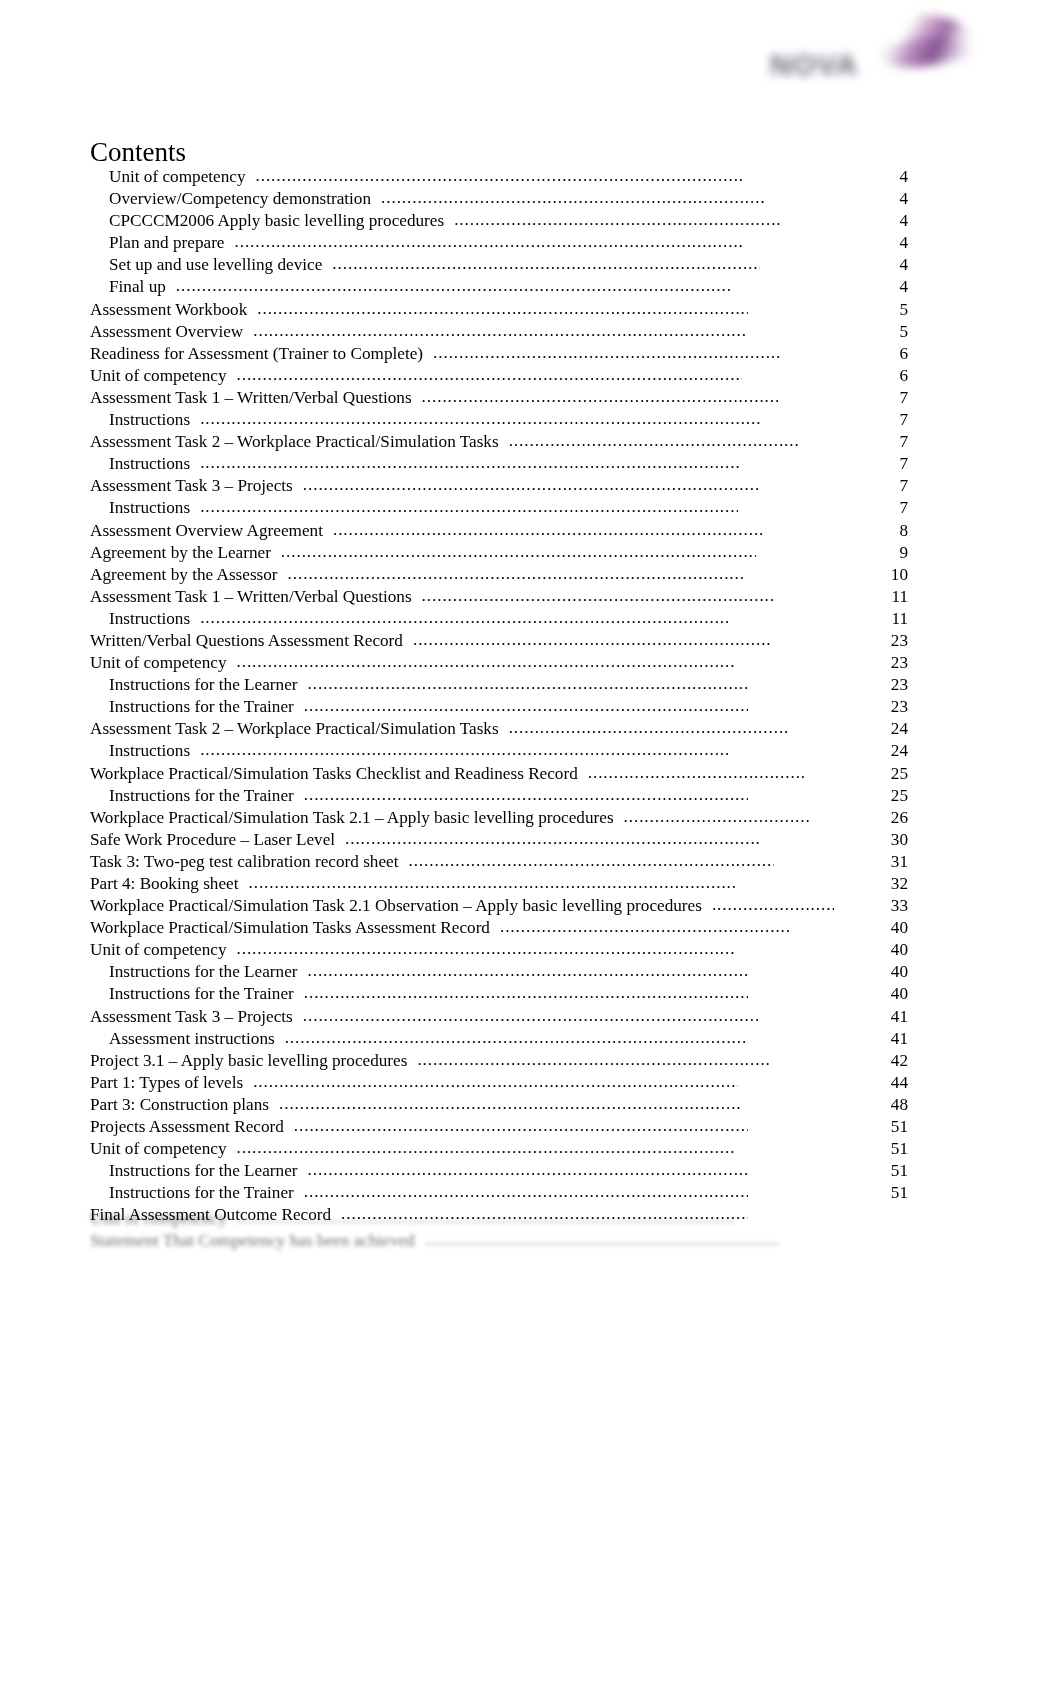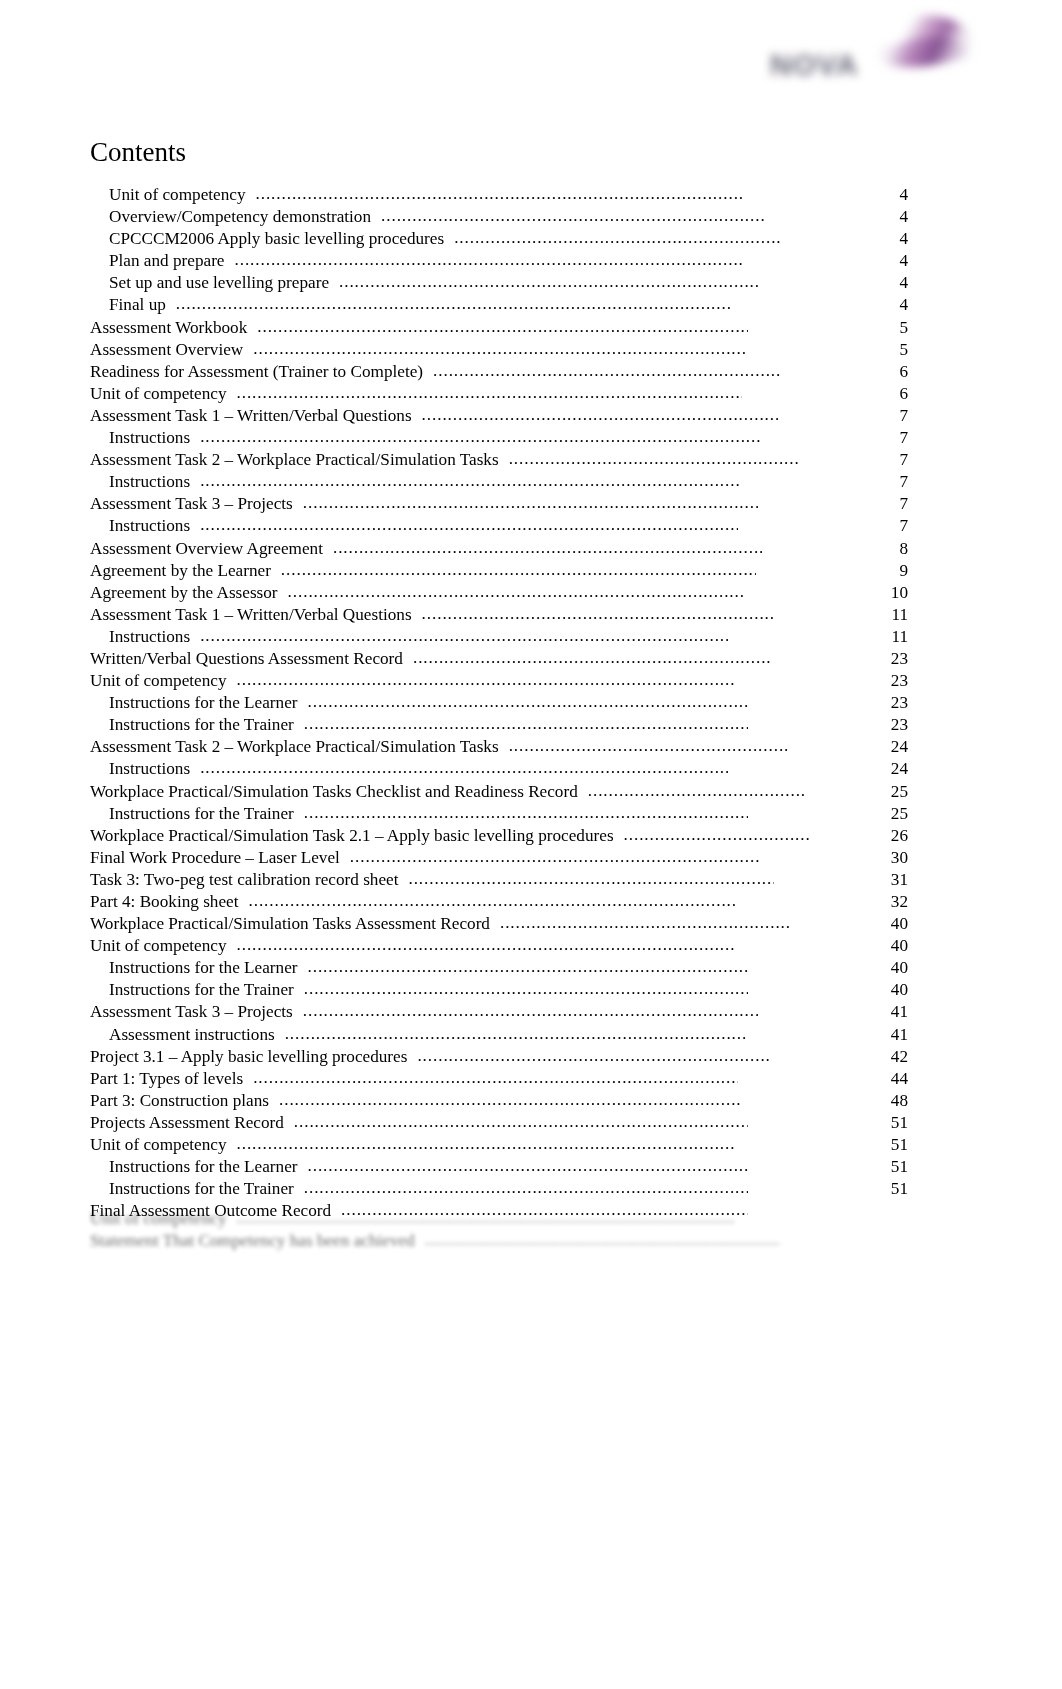--- a/index.html
+++ b/index.html
@@ -80,21 +80,21 @@
     line-height: 1.05;
     font-weight: normal;
     color: #000;
     margin: 0;
   }
 
   
   .toc {
     position: absolute;
     left: 90px;
-    top: 184px;
+    top: 166px;
     width: 818px;
   }
   .toc-row {
     display: flex;
     align-items: baseline;
     font-size: 17.2px;
     line-height: 22.1px;
     white-space: nowrap;
   }
   .toc-row.lvl2 { padding-left: 19px; }
@@ -170,21 +170,21 @@
       <span class="toc-pagenum">4</span>
     </div>
     <div class="toc-row lvl3">
       <span class="toc-label">Plan and prepare</span>
       <span class="toc-gap"></span>
       <span class="toc-dots"></span>
       <span class="toc-tail" style="width: 118px;"></span>
       <span class="toc-pagenum">4</span>
     </div>
     <div class="toc-row lvl3">
-      <span class="toc-label">Set up and use levelling prepare</span>
+      <span class="toc-label">Set up and use levelling device</span>
       <span class="toc-gap"></span>
       <span class="toc-dots"></span>
       <span class="toc-tail" style="width: 100px;"></span>
       <span class="toc-pagenum">4</span>
     </div>
     <div class="toc-row lvl3">
       <span class="toc-label">Final up</span>
       <span class="toc-gap"></span>
       <span class="toc-dots"></span>
       <span class="toc-tail" style="width: 130px;"></span>
@@ -352,41 +352,48 @@
       <span class="toc-pagenum">25</span>
     </div>
     <div class="toc-row">
       <span class="toc-label">Workplace Practical/Simulation Task 2.1       – Apply basic levelling procedures</span>
       <span class="toc-gap"></span>
       <span class="toc-dots"></span>
       <span class="toc-tail" style="width: 50px;"></span>
       <span class="toc-pagenum">26</span>
     </div>
     <div class="toc-row">
-      <span class="toc-label">Final Work Procedure    – Laser Level</span>
+      <span class="toc-label">Safe Work Procedure    – Laser Level</span>
       <span class="toc-gap"></span>
       <span class="toc-dots"></span>
       <span class="toc-tail" style="width: 100px;"></span>
       <span class="toc-pagenum">30</span>
     </div>
     <div class="toc-row">
       <span class="toc-label">Task 3: Two-peg test calibration record sheet</span>
       <span class="toc-gap"></span>
       <span class="toc-dots"></span>
       <span class="toc-tail" style="width: 86px;"></span>
       <span class="toc-pagenum">31</span>
     </div>
     <div class="toc-row">
       <span class="toc-label">Part 4: Booking sheet</span>
       <span class="toc-gap"></span>
       <span class="toc-dots"></span>
       <span class="toc-tail" style="width: 122px;"></span>
       <span class="toc-pagenum">32</span>
     </div>
     <div class="toc-row">
+      <span class="toc-label">Workplace Practical/Simulation Task 2.1 Observation       – Apply basic levelling procedures</span>
+      <span class="toc-gap"></span>
+      <span class="toc-dots"></span>
+      <span class="toc-tail" style="width: 26px;"></span>
+      <span class="toc-pagenum">33</span>
+    </div>
+    <div class="toc-row">
       <span class="toc-label">Workplace Practical/Simulation Tasks Assessment Record</span>
       <span class="toc-gap"></span>
       <span class="toc-dots"></span>
       <span class="toc-tail" style="width: 70px;"></span>
       <span class="toc-pagenum">40</span>
     </div>
     <div class="toc-row">
       <span class="toc-label">Unit of competency</span>
       <span class="toc-gap"></span>
       <span class="toc-dots"></span>

